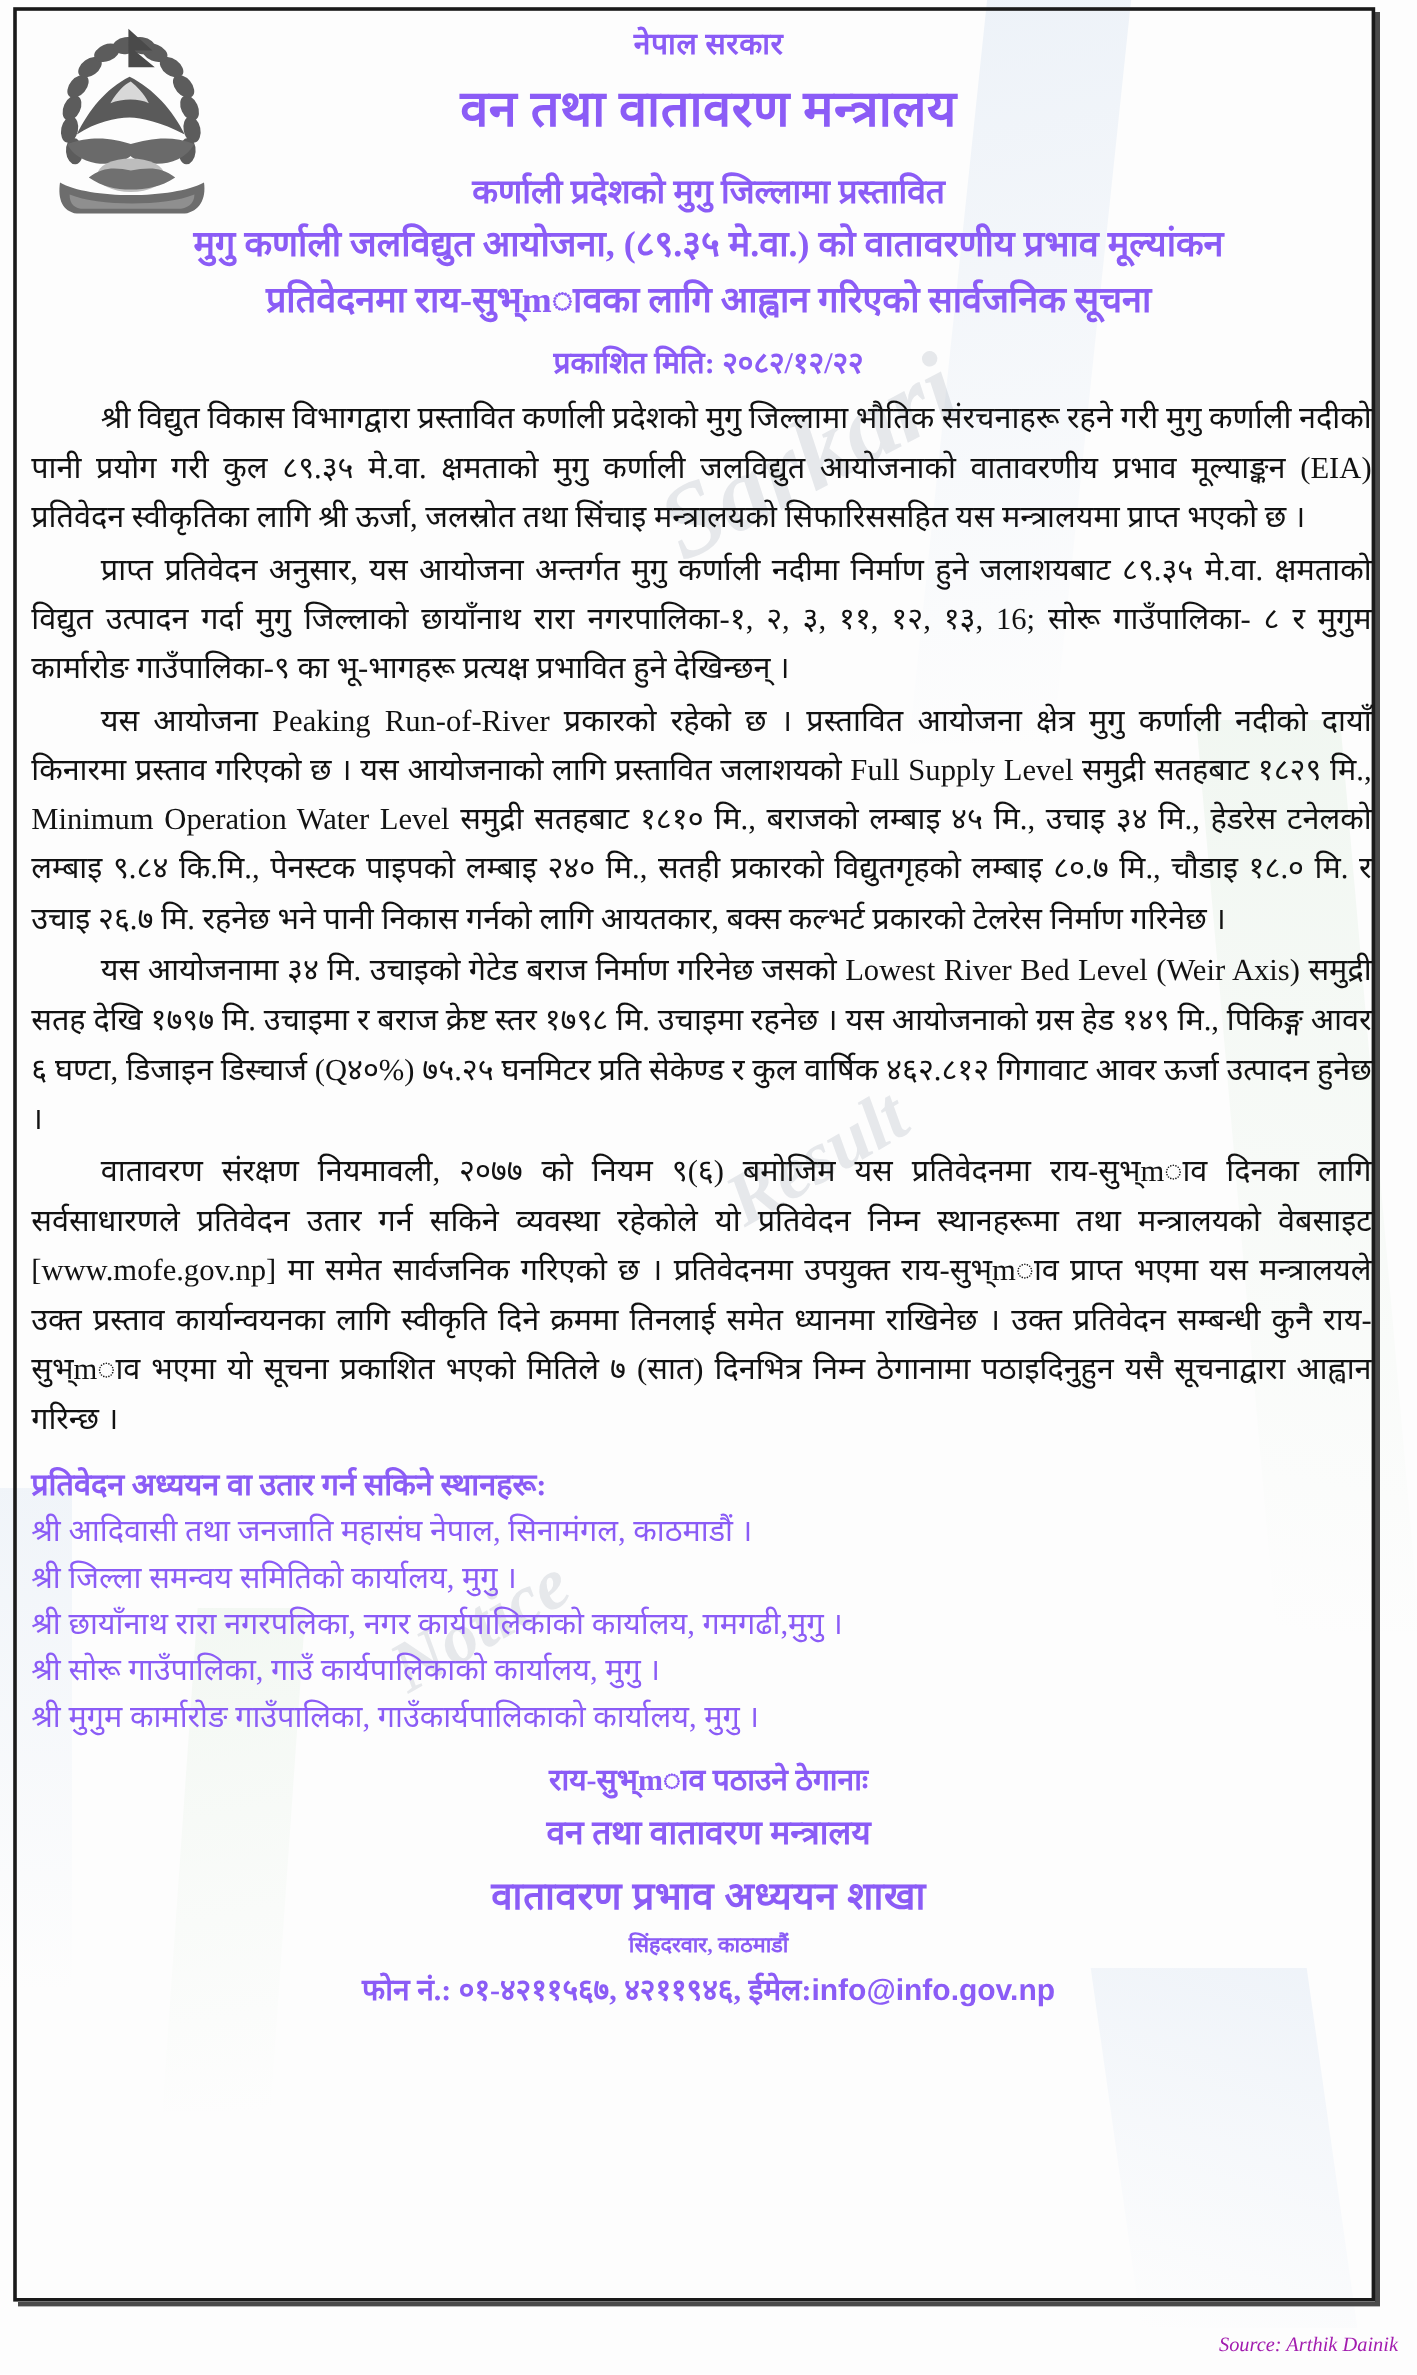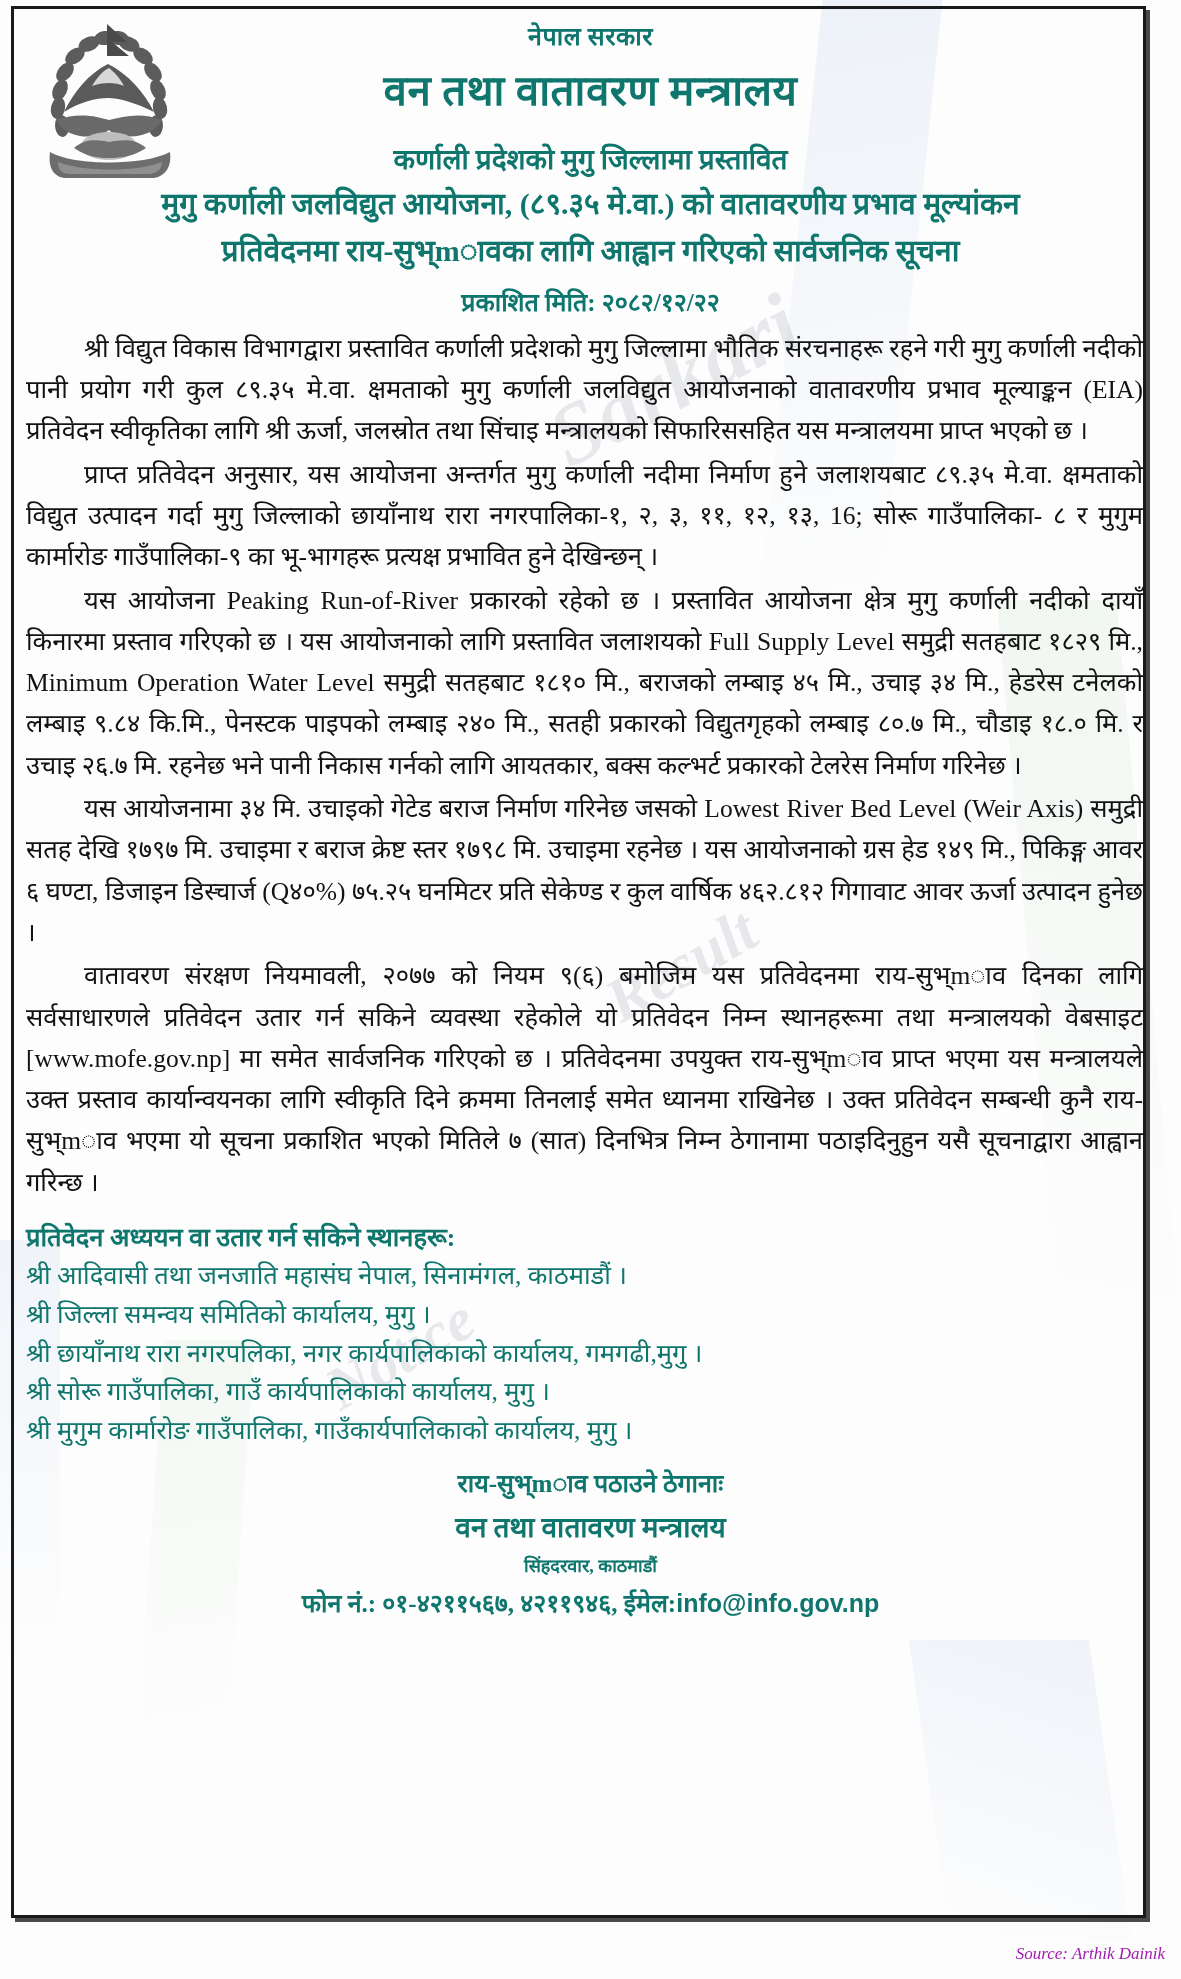--- a/index.html
+++ b/index.html
@@ -45,21 +45,21 @@
     border:3px solid #1a1a1a;
     box-shadow:4px 4px 0 0 #4a4a4a;
     background:transparent;
     box-sizing:border-box;
   }
   .inner{
     position:relative;
     padding:10px 26px 6px 26px;
     z-index:3;
   }
-  .np{font-family:"Liberation Serif","DejaVu Serif",serif;color:#0f766e;}
+  .np{font-family:"Liberation Serif","DejaVu Serif",serif;color:#8b5cf6;}
 
   
   .header{position:relative;min-height:190px;}
   .emblem{
     position:absolute;left:8px;top:6px;width:150px;height:168px;
   }
   .hdr-center{text-align:center;padding-top:8px;}
   .gov-line{font-size:25px;font-weight:700;letter-spacing:.5px;}
   .ministry{font-size:42px;font-weight:700;margin-top:8px;letter-spacing:.5px;}
   .sub1{font-size:28px;font-weight:700;margin-top:22px;}
@@ -188,20 +188,21 @@
       <p class="np place">श्री आदिवासी तथा जनजाति महासंघ नेपाल, सिनामंगल, काठमाडौं ।</p>
       <p class="np place">श्री जिल्ला समन्वय समितिको कार्यालय, मुगु ।</p>
       <p class="np place">श्री छायाँनाथ रारा नगरपलिका, नगर कार्यपालिकाको कार्यालय, गमगढी,मुगु ।</p>
       <p class="np place">श्री सोरू गाउँपालिका, गाउँ कार्यपालिकाको कार्यालय, मुगु ।</p>
       <p class="np place">श्री मुगुम कार्मारोङ गाउँपालिका, गाउँकार्यपालिकाको कार्यालय, मुगु ।</p>
     </div>
 
     <div class="footer">
       <div class="np f-send">राय-सुभ्mाव पठाउने ठेगानाः</div>
       <div class="np f-min">वन तथा वातावरण मन्त्रालय</div>
+      <div class="np f-branch">वातावरण प्रभाव अध्ययन शाखा</div>
       <div class="np f-addr">सिंहदरवार, काठमाडौं</div>
       <div class="np f-phone">
         <span>फोन नं.:</span>
         <span>०१-४२११५६७, ४२११९४६,</span>
         <span>ईमेल:</span><span class="en">info@info.gov.np</span>
       </div>
     </div>
 
   </div>
 

